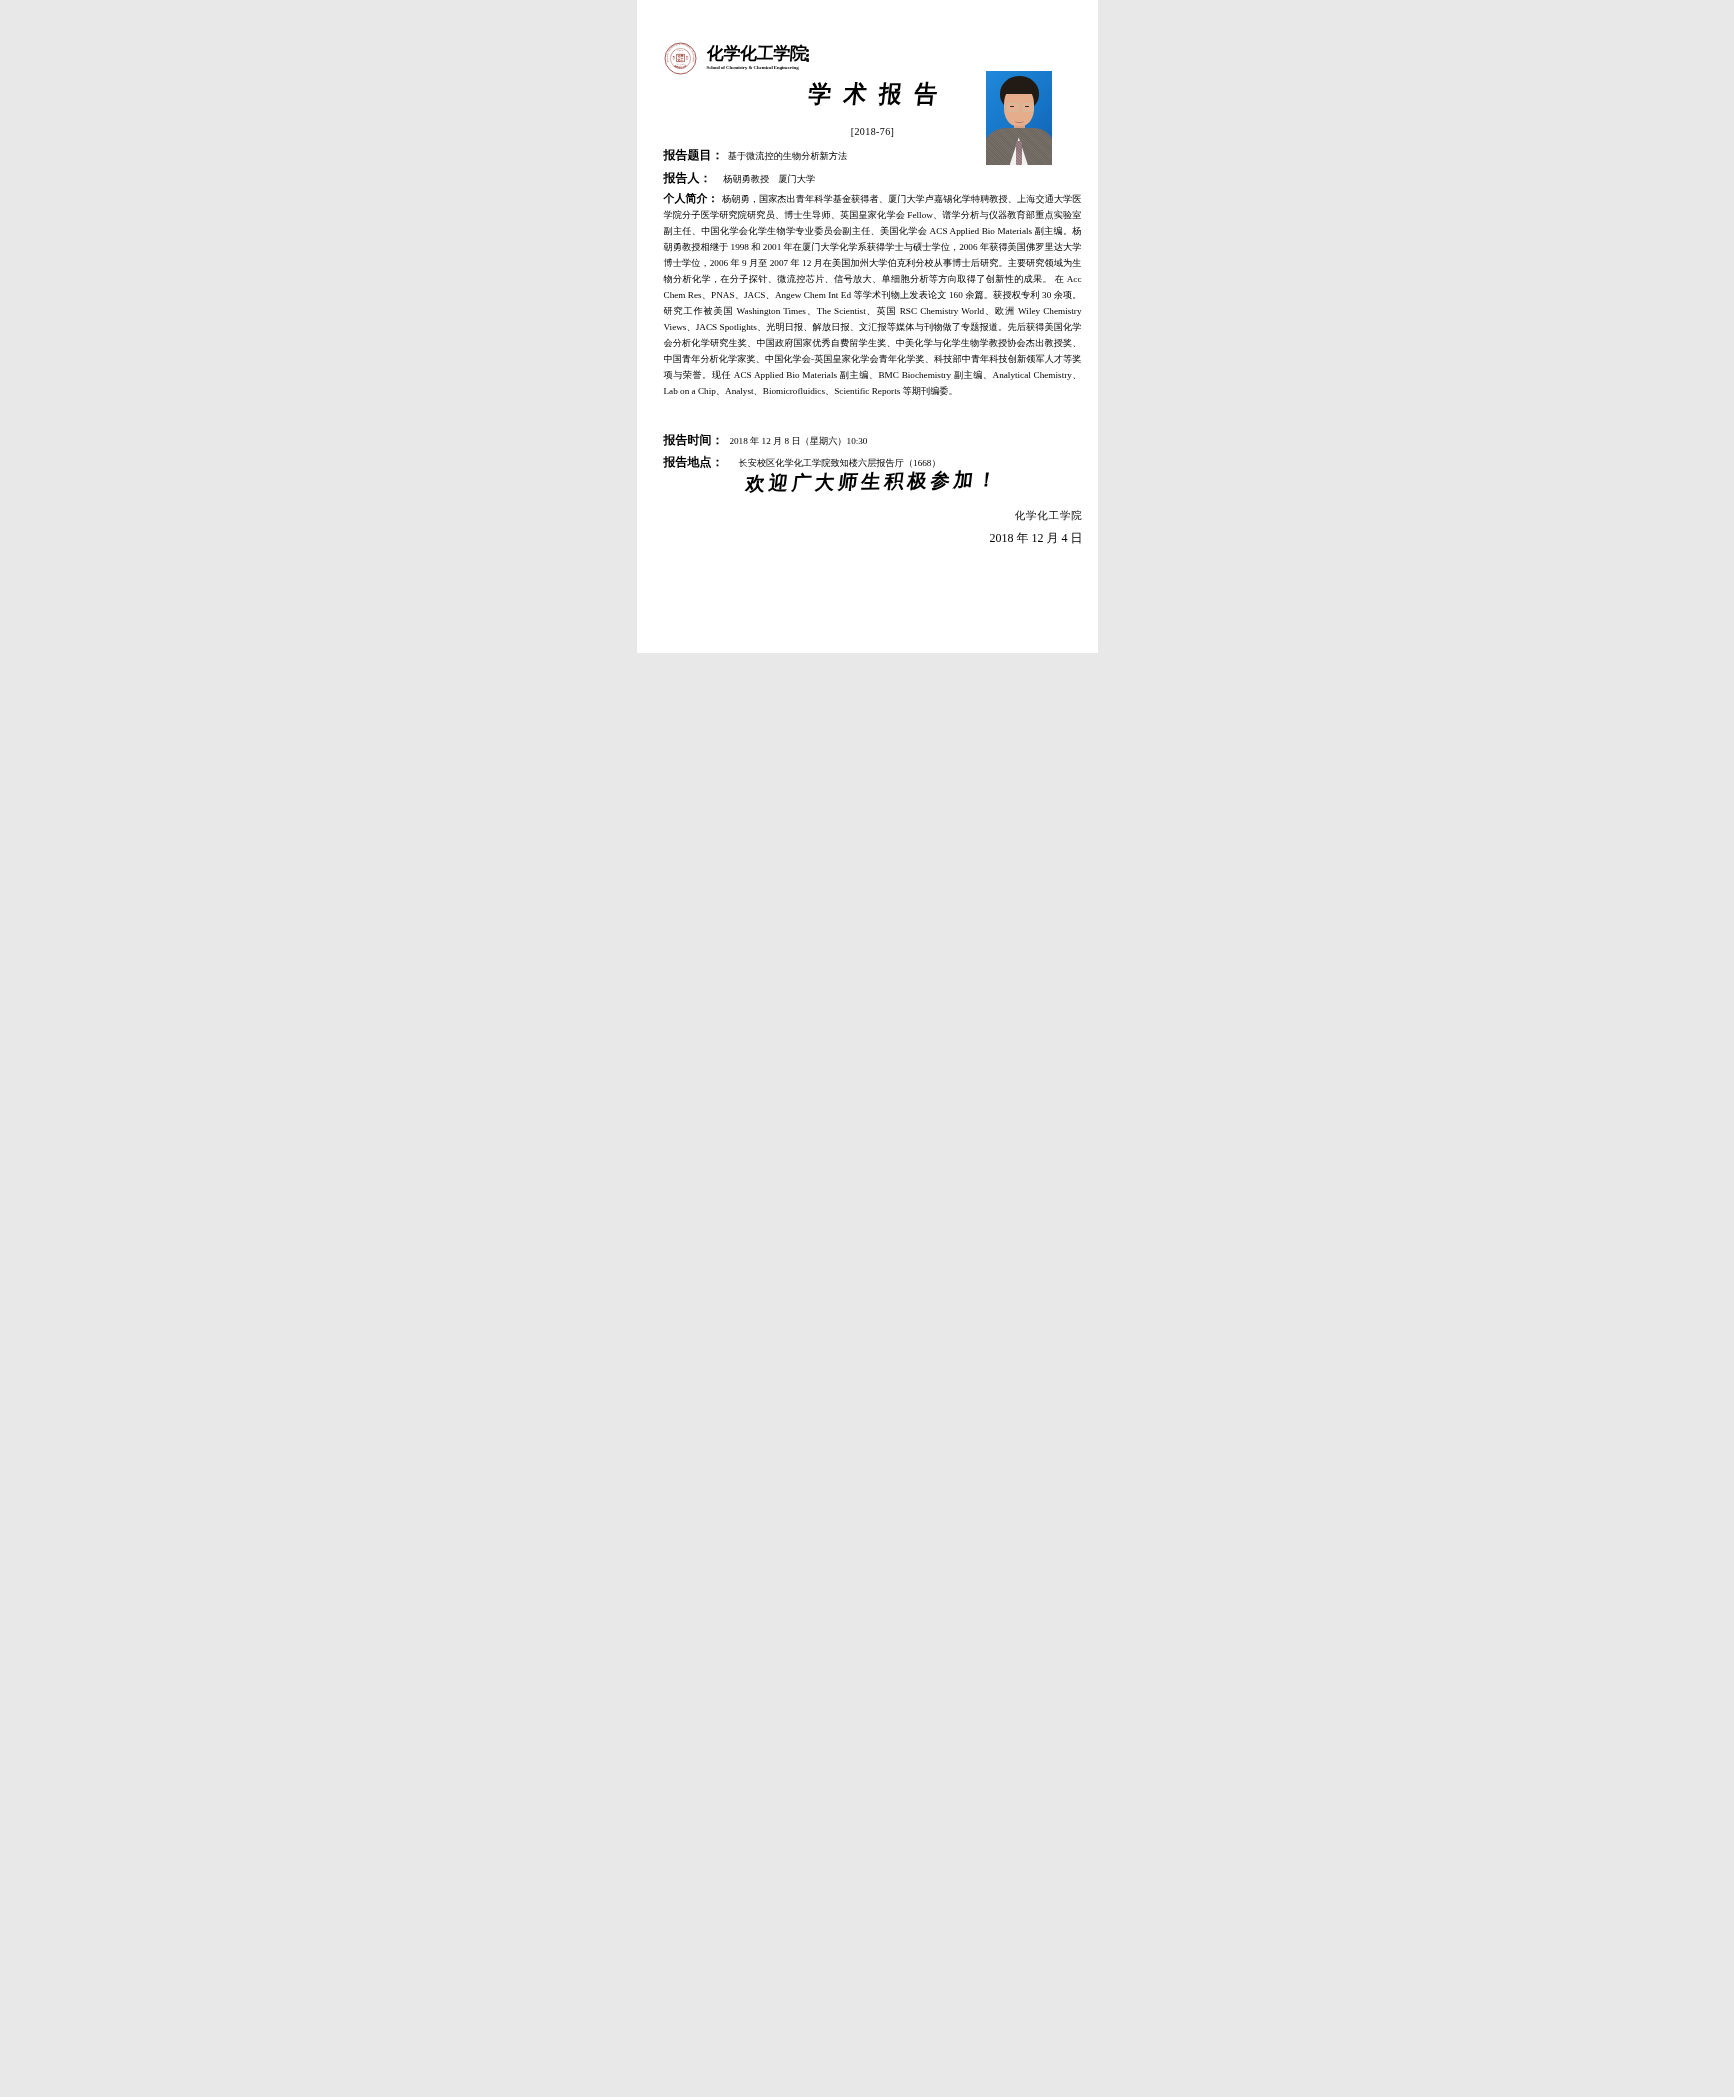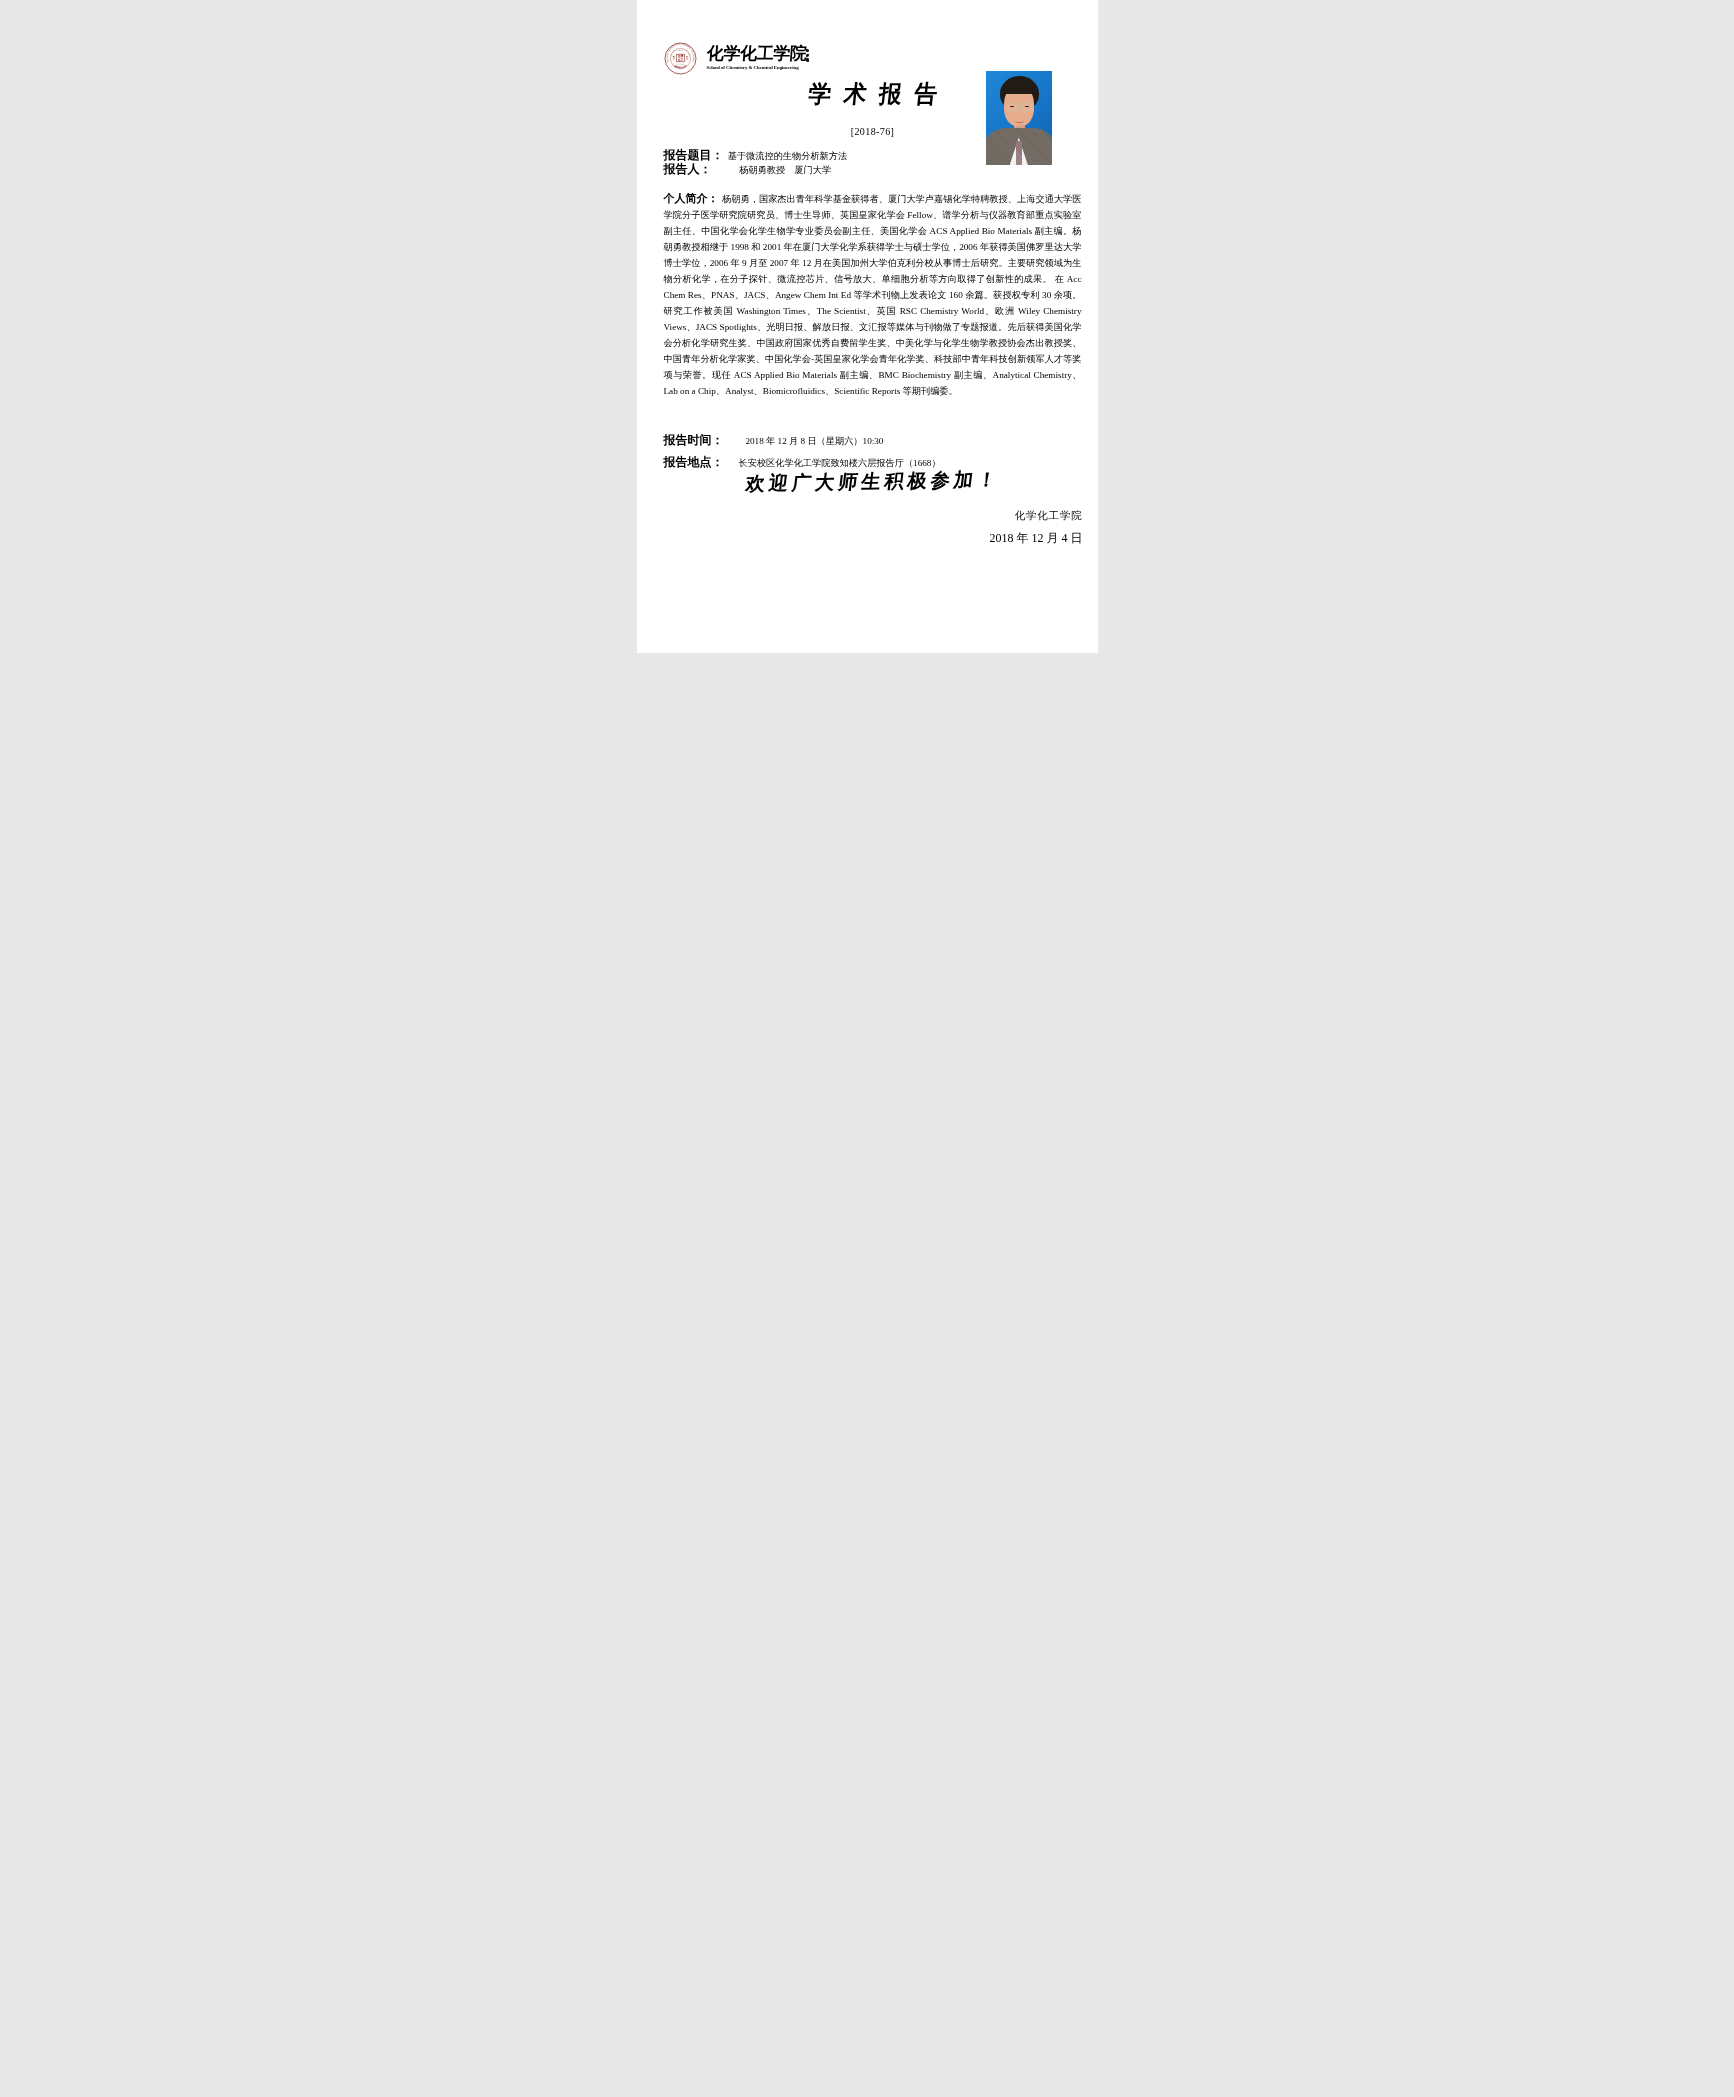--- a/index.html
+++ b/index.html
@@ -54,22 +54,22 @@
     background-image:repeating-linear-gradient(45deg,rgba(255,255,255,0.07) 0 0.8px,transparent 0.8px 1.7px);}
   .ph-shirt{left:24px;bottom:-0.4px;width:18.5px;height:28px;background:#f4f2ee;z-index:8;
     clip-path:polygon(50% 0,100% 100%,0 100%);}
   .ph-tie{left:30px;bottom:-0.4px;width:6.7px;height:24px;background:#8d7176;border-radius:1.7px 1.7px 0.8px 0.8px;z-index:9;
     background-image:repeating-linear-gradient(45deg,rgba(255,255,255,0.18) 0 0.8px,transparent 0.8px 2.1px);}
   
   .row{position:absolute;left:27px;width:418px;display:flex;align-items:baseline;}
   .row-label{font-size:12px;font-weight:bold;flex:0 0 auto;}
   .row-value{font-size:9.2px;white-space:pre-wrap;}
   .row-topic{top:147px;} .row-topic .row-value{margin-left:4.2px;}
-  .row-speaker{top:161px;gap:16px;} .row-speaker .row-value{margin-left:11.7px;}
-  .row-time{top:432px;gap:16px;} .row-time .row-value{margin-left:5.9px;}
+  .row-speaker{top:170px;} .row-speaker .row-value{margin-left:11.7px;}
+  .row-time{top:432px;} .row-time .row-value{margin-left:5.9px;}
   .row-venue{top:454px;} .row-venue .row-value{margin-left:15px;}
   
   .profile{
     position:absolute;left:27px;top:190px;width:418px;
     font-size:9.2px;line-height:16px;text-align:justify;
   }
   .profile .row-label{font-size:11px;margin-right:3.4px;}
   
   .welcome{position:absolute;left:27px;top:468px;width:418px;text-align:center;}
   .welcome span{

